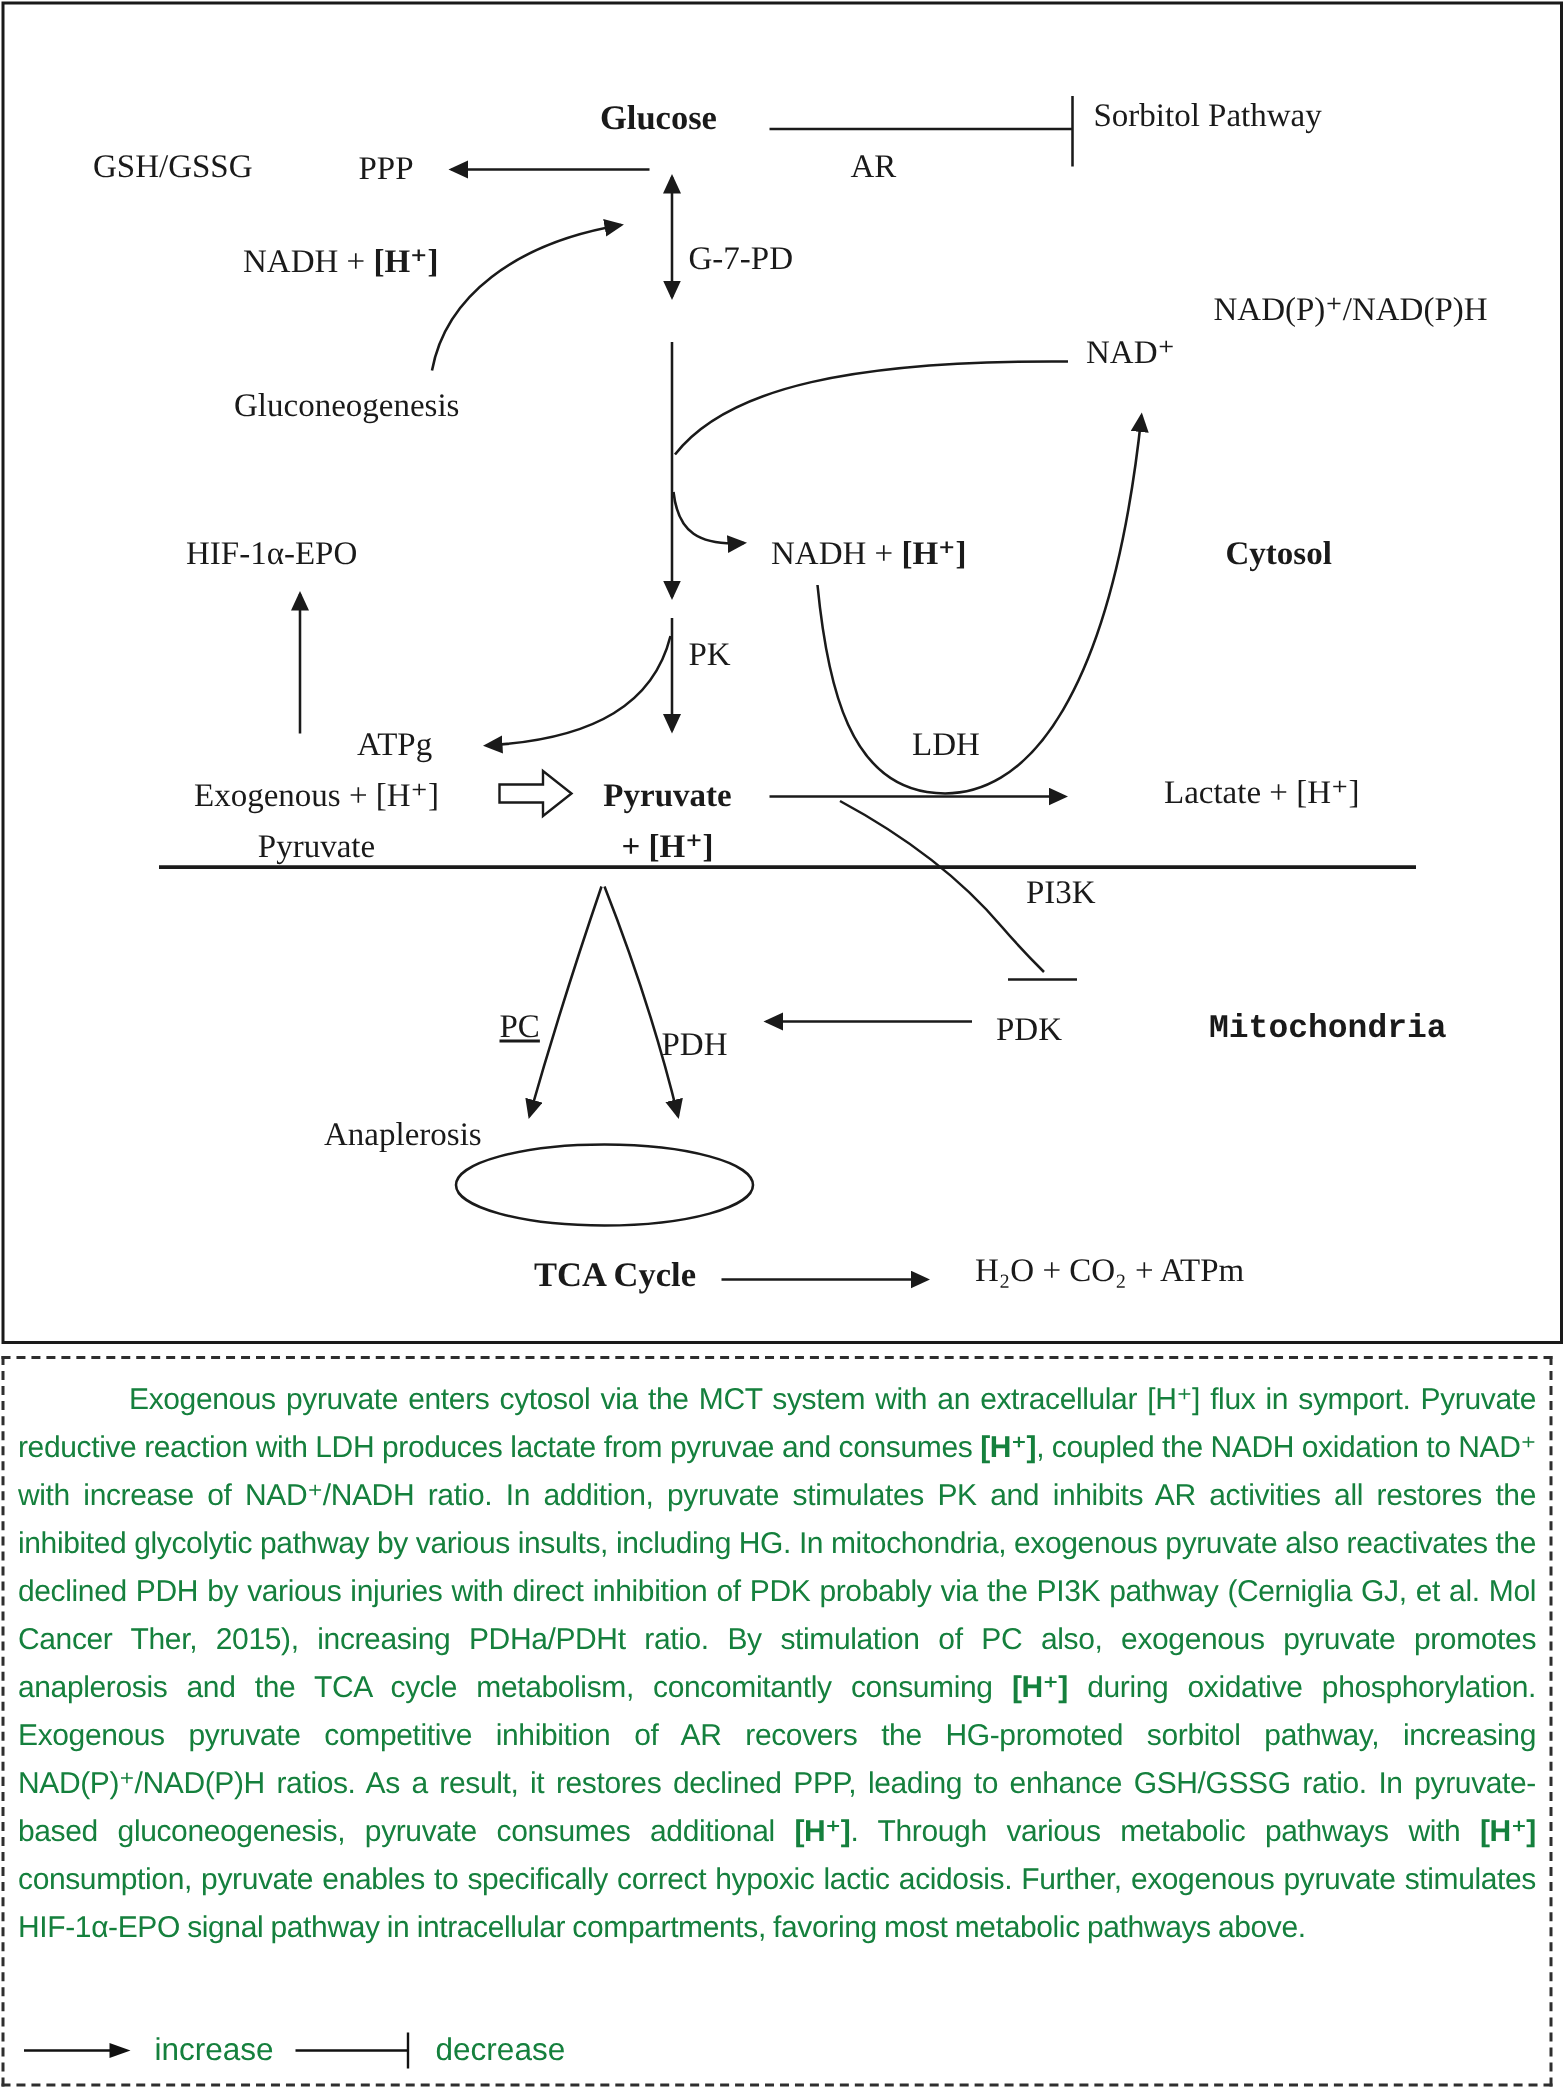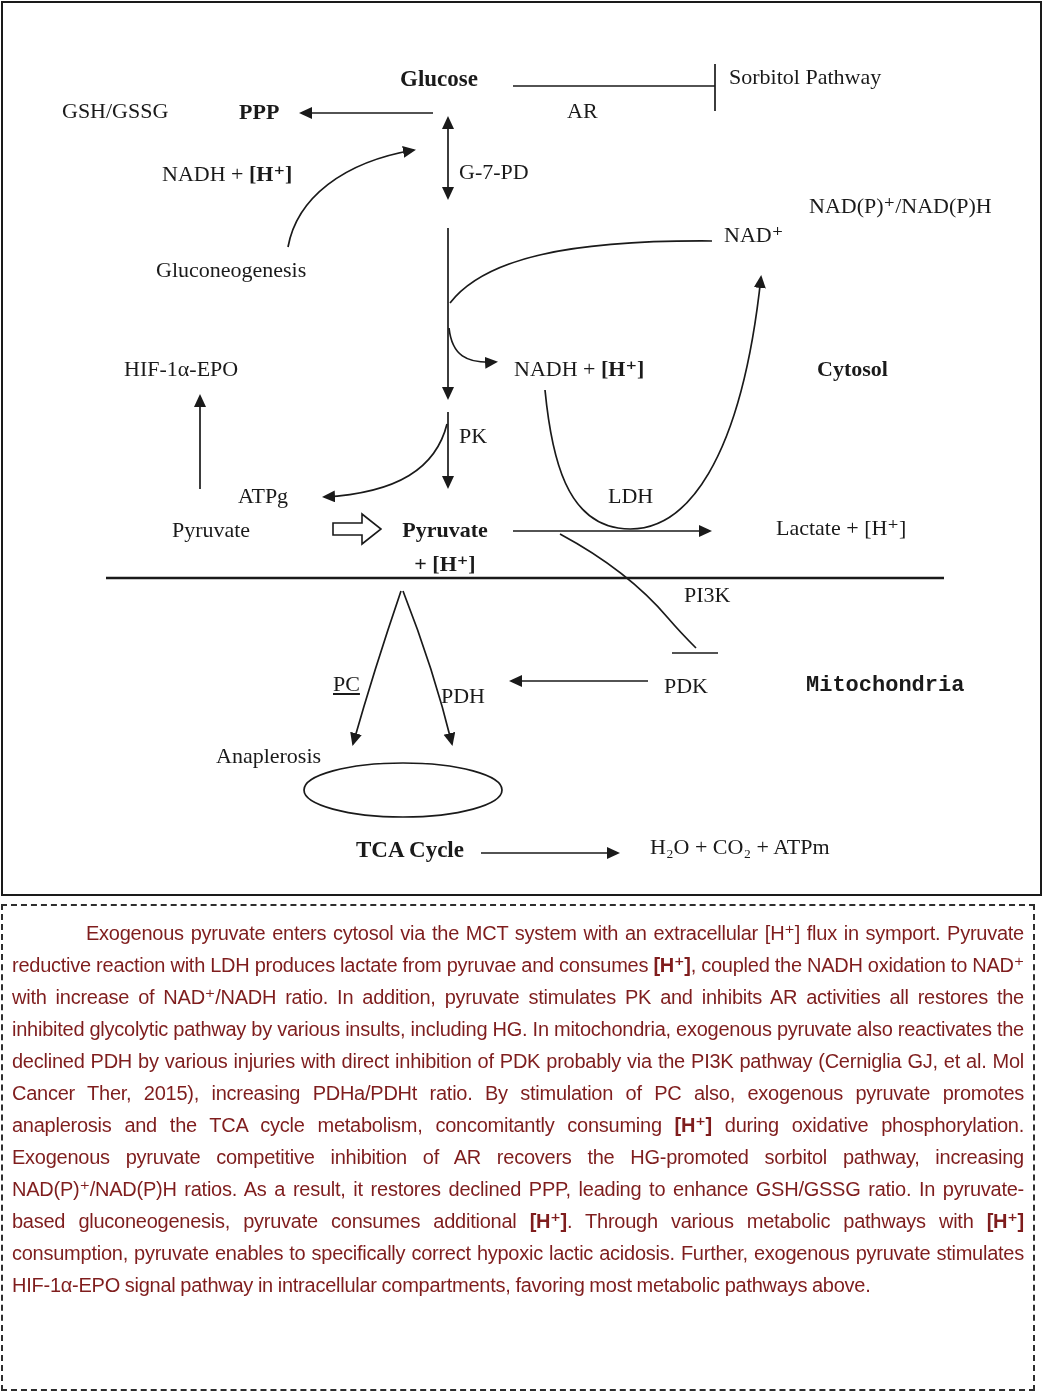--- a/index.html
+++ b/index.html
@@ -9,21 +9,21 @@
   #diagram{position:absolute;left:1px;top:1px;width:1037px;height:891px;
            border:2px solid #1a1a1a;background:#fff;}
   #diagram .layer{position:absolute;left:-3px;top:-3px;width:1045px;height:897px;padding-left:36px;}
   #pathways{position:absolute;left:0;top:0;}
   .lbl{position:absolute;white-space:nowrap;font-size:22px;line-height:1.1;color:#1a1a1a;}
   .b{font-weight:bold;}
   .center2{text-align:center;line-height:34px;}
   
   #caption{position:absolute;left:1px;top:904px;width:1030px;height:483px;
            border:2px dashed #2e2e2e;background:#fff;
-           font-family:"Liberation Sans","DejaVu Sans",sans-serif;color:#7f1d1d;}
+           font-family:"Liberation Sans","DejaVu Sans",sans-serif;color:#15803d;}
   #caption-text{margin:11px 9px 0 9px;text-align:justify;text-indent:74px;
                 font-size:20px;line-height:32px;letter-spacing:-0.25px;word-spacing:-0.5px;}
   #caption-text .seg-bold{font-weight:bold;}
   #legend{position:absolute;left:12px;bottom:8px;display:flex;align-items:center;
           font-size:21px;gap:14px;}
   #legend svg{display:block;}
 </style>
 </head>
 <body>
 
@@ -80,49 +80,62 @@
 
           <path d="M481,853 L618,853" marker-end="url(#ah)"></path>
 
           <polygon points="333,523 362,523 362,514 381,529 362,544 362,535 333,535" fill="#ffffff" stroke-width="1.6"></polygon>
         </g>
       </svg>
 
       <div class="lbl b" style="left:400px;top:66px;font-size:23px;">Glucose</div>
       <div class="lbl" style="left:729px;top:65px;">Sorbitol Pathway</div>
       <div class="lbl" style="left:62px;top:99px;">GSH/GSSG</div>
-      <div class="lbl" style="left:239px;top:100px;font-weight:bold;">PPP</div>
+      <div class="lbl" style="left:239px;top:100px;">PPP</div>
       <div class="lbl" style="left:567px;top:99px;">AR</div>
       <div class="lbl" style="left:162px;top:162px;"><span>NADH + </span><span class="b">[H⁺]</span></div>
       <div class="lbl" style="left:459px;top:160px;">G-7-PD</div>
       <div class="lbl" style="left:809px;top:158px;margin-top:36px;">NAD(P)⁺/NAD(P)H</div>
       <div class="lbl" style="left:156px;top:258px;">Gluconeogenesis</div>
       <div class="lbl" style="left:724px;top:223px;">NAD⁺</div>
       <div class="lbl" style="left:124px;top:357px;">HIF-1α-EPO</div>
       <div class="lbl" style="left:514px;top:357px;"><span>NADH + </span><span class="b">[H⁺]</span></div>
       <div class="lbl b" style="left:817px;top:357px;">Cytosol</div>
       <div class="lbl" style="left:459px;top:424px;">PK</div>
       <div class="lbl" style="left:238px;top:484px;">ATPg</div>
       <div class="lbl" style="left:608px;top:484px;">LDH</div>
       <div class="lbl center2" style="left:108px;top:513px;width:206px;">
+        <div>Exogenous + [H⁺]</div>
         <div>Pyruvate</div>
       </div>
       <div class="lbl b center2" style="left:376px;top:513px;width:138px;">
         <div>Pyruvate</div>
         <div>+ [H⁺]</div>
       </div>
       <div class="lbl" style="left:739px;top:516px;margin-left:37px;">Lactate + [H⁺]</div>
       <div class="lbl" style="left:684px;top:583px;">PI3K</div>
       <div class="lbl" style="left:333px;top:672px;text-decoration:underline;">PC</div>
       <div class="lbl" style="left:441px;top:672px;margin-top:12px;">PDH</div>
       <div class="lbl" style="left:664px;top:674px;">PDK</div>
       <div class="lbl b" style="left:806px;top:674px;font-family:Liberation Mono, monospace;">Mitochondria</div>
       <div class="lbl" style="left:216px;top:744px;">Anaplerosis</div>
       <div class="lbl b" style="left:356px;top:837px;font-size:23px;">TCA Cycle</div>
       <div class="lbl" style="left:650px;top:835px;">H₂O + CO₂ + ATPm</div>
     </div>
   </div>
 
   <div id="caption">
     <div id="caption-text"><span>Exogenous pyruvate enters cytosol via the MCT system with an extracellular [H⁺] flux in symport. Pyruvate reductive reaction with LDH produces lactate from pyruvae and consumes </span><span class="seg-bold">[H⁺]</span><span>, coupled the NADH oxidation to NAD⁺ with increase of NAD⁺/NADH ratio. In addition, pyruvate stimulates PK and inhibits AR activities all restores the inhibited glycolytic pathway by various insults, including HG. In mitochondria, exogenous pyruvate also reactivates the declined PDH by various injuries with direct inhibition of PDK probably via the PI3K pathway (Cerniglia GJ, et al. Mol Cancer Ther, 2015), increasing PDHa/PDHt ratio. By stimulation of PC also, exogenous pyruvate promotes anaplerosis and the TCA cycle metabolism, concomitantly consuming </span><span class="seg-bold">[H⁺]</span><span> during oxidative phosphorylation. Exogenous pyruvate competitive inhibition of AR recovers the HG-promoted sorbitol pathway, increasing NAD(P)⁺/NAD(P)H ratios. As a result, it restores declined PPP, leading to enhance GSH/GSSG ratio. In pyruvate-based gluconeogenesis, pyruvate consumes additional </span><span class="seg-bold">[H⁺]</span><span>. Through various metabolic pathways with </span><span class="seg-bold">[H⁺]</span><span> consumption, pyruvate enables to specifically correct hypoxic lactic acidosis. Further, exogenous pyruvate stimulates HIF-1α-EPO signal pathway in intracellular compartments, favoring most metabolic pathways above.</span></div>
+    <div id="legend">
+      <svg width="74" height="16" viewBox="0 0 74 16">
+        <line x1="1" y1="8" x2="59" y2="8" stroke="#111" stroke-width="1.6"></line>
+        <polygon points="58,3 72,8 58,13" fill="#111"></polygon>
+      </svg>
+      <span>increase</span>
+      <svg width="80" height="28" viewBox="0 0 80 28">
+        <line x1="1" y1="14" x2="76" y2="14" stroke="#111" stroke-width="1.6"></line>
+        <line x1="76" y1="2" x2="76" y2="26" stroke="#111" stroke-width="1.6"></line>
+      </svg>
+      <span>decrease</span>
+    </div>
   </div>
 
 </div>
 
 </body></html>

